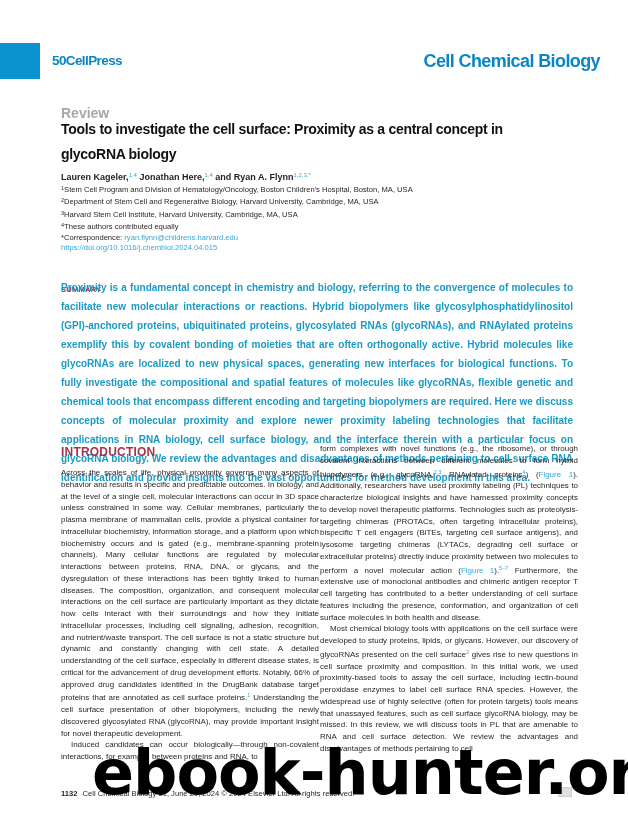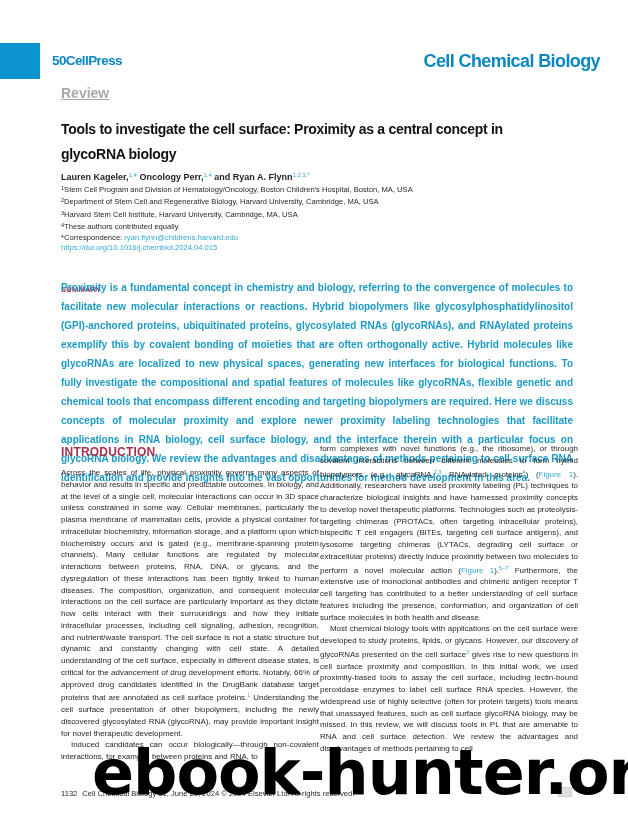--- a/index.html
+++ b/index.html
@@ -3,21 +3,21 @@
 <meta charset="utf-8">
 <style>
   * { box-sizing: border-box; margin: 0; padding: 0; }
   html, body { width: 628px; height: 816px; background: #ffffff; overflow: hidden; }
   body { position: relative; font-family: "Liberation Sans", sans-serif; color: #231f20; }
 
   .side-block { position: absolute; left: 0; top: 43px; width: 40px; height: 36px; background: #0b93cf; }
   .publisher { position: absolute; left: 52px; top: 53px; font-size: 13.5px; font-weight: bold; color: #0b86c4; letter-spacing: -0.6px; }
   .journal { position: absolute; right: 28px; top: 51px; font-size: 18px; font-weight: bold; color: #0b86c4; letter-spacing: -0.6px; }
 
-  .article-type { position: absolute; left: 61px; top: 85px; font-size: 14px; font-weight: bold; color: #a8a8a8; text-decoration: underline; }
+  .article-type { position: absolute; left: 61px; top: 105px; font-size: 14px; font-weight: bold; color: #a8a8a8; }
   .title { position: absolute; left: 61px; top: 117px; width: 470px; font-size: 14px; line-height: 25px; font-weight: bold; color: #111; letter-spacing: -0.3px; }
 
   .authors { position: absolute; left: 61px; top: 172px; font-size: 9px; font-weight: bold; color: #231f20; }
   .authors sup, .sup { font-size: 6px; color: #35a8d6; font-weight: normal; vertical-align: 3px; }
   .affils { position: absolute; left: 61px; top: 183px; font-size: 7.6px; line-height: 10.4px; color: #231f20; }
   .affils .line { white-space: nowrap; }
   .affils .num { font-size: 5.5px; vertical-align: 2px; }
   .link { color: #35a8d6; text-align: center; }
 
   .summary-head { position: absolute; left: 61px; top: 259px; font-size: 7.6px; font-weight: bold; color: #a5334d; letter-spacing: 0.2px; margin-top: 26px; }
@@ -26,38 +26,38 @@
   .col { position: absolute; width: 258px; font-size: 7.95px; line-height: 11.75px; color: #231f20; text-align: justify; hyphens: auto; }
   .col-left { left: 61px; top: 467px; }
   .col-right { left: 320px; top: 443px; }
   .intro-head { position: absolute; left: 61px; top: 445px; font-size: 12px; font-weight: bold; color: #a5334d; letter-spacing: 0.2px; }
   .col p { margin: 0; }
   .col p + p { text-indent: 10px; }
   .col .ref { font-size: 5.5px; color: #35a8d6; vertical-align: 3px; }
   .col .fig { color: #35a8d6; }
 
   .footer { position: absolute; left: 61px; top: 789px; font-size: 7.6px; color: #231f20; white-space: nowrap; }
-  .footer .pg { font-weight: normal; margin-right: 5px; }
+  .footer .pg { font-weight: bold; margin-right: 5px; }
   .footer-logo { position: absolute; left: 558px; top: 787px; width: 14px; height: 10px; background: #e0e0dc; border: 1px solid #cfcfcf; }
 
   .watermark { position: absolute; left: 92px; top: 742px; font-size: 62px; font-weight: bold; color: #000; letter-spacing: -1px; white-space: nowrap; line-height: 1; font-family: "DejaVu Sans", sans-serif; }
 </style>
 </head>
 <body>
 
 <div class="side-block"></div>
 <div class="publisher">50CellPress</div>
 <div class="journal">Cell Chemical Biology</div>
 
 <div class="article-type">Review</div>
 <h1 class="title">Tools to investigate the cell surface: Proximity as a central concept in glycoRNA biology</h1>
 
 <div class="authors">
   <span>Lauren Kageler,</span><sup>1,4</sup>
-  <span>Oncology Perr,</span><sup>1,4</sup>
+  <span>Jonathan Here,</span><sup>1,4</sup>
   <span>and Ryan A. Flynn</span><sup>1,2,3,*</sup>
 </div>
 
 <div class="affils">
   <div class="line"><span class="num">1</span><span>Stem Cell Program and Division of Hematology/Oncology, Boston Children's Hospital, Boston, MA, USA</span></div>
   <div class="line"><span class="num">2</span><span>Department of Stem Cell and Regenerative Biology, Harvard University, Cambridge, MA, USA</span></div>
   <div class="line"><span class="num">3</span><span>Harvard Stem Cell Institute, Harvard University, Cambridge, MA, USA</span></div>
   <div class="line"><span class="num">4</span><span>These authors contributed equally</span></div>
   <div class="line"><span>*Correspondence: </span><span class="link">ryan.flynn@childrens.harvard.edu</span></div>
   <div class="line"><span class="link">https://doi.org/10.1016/j.chembiol.2024.04.015</span></div>

